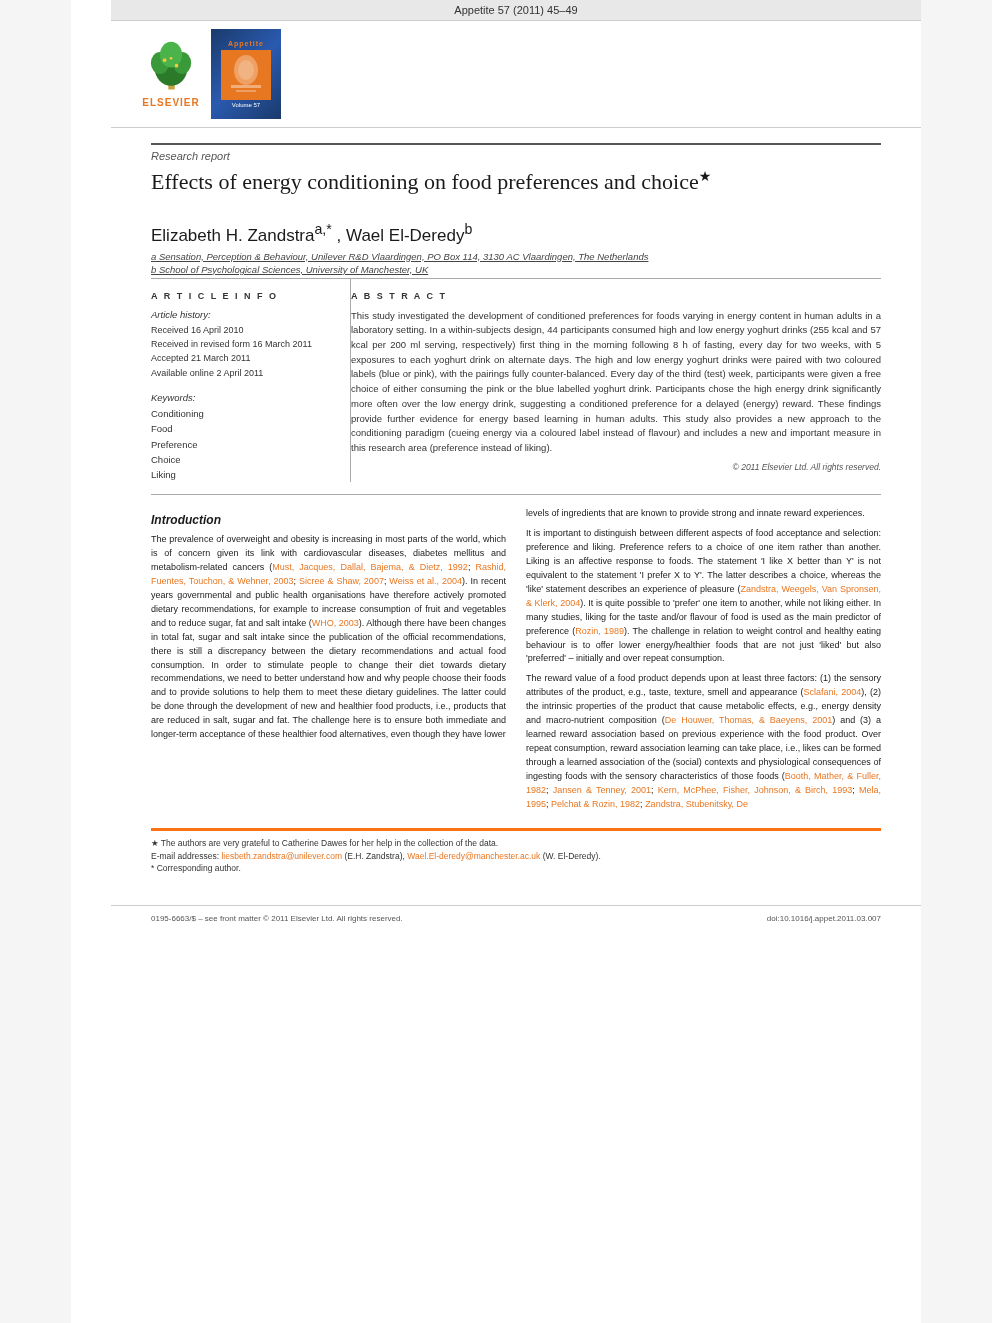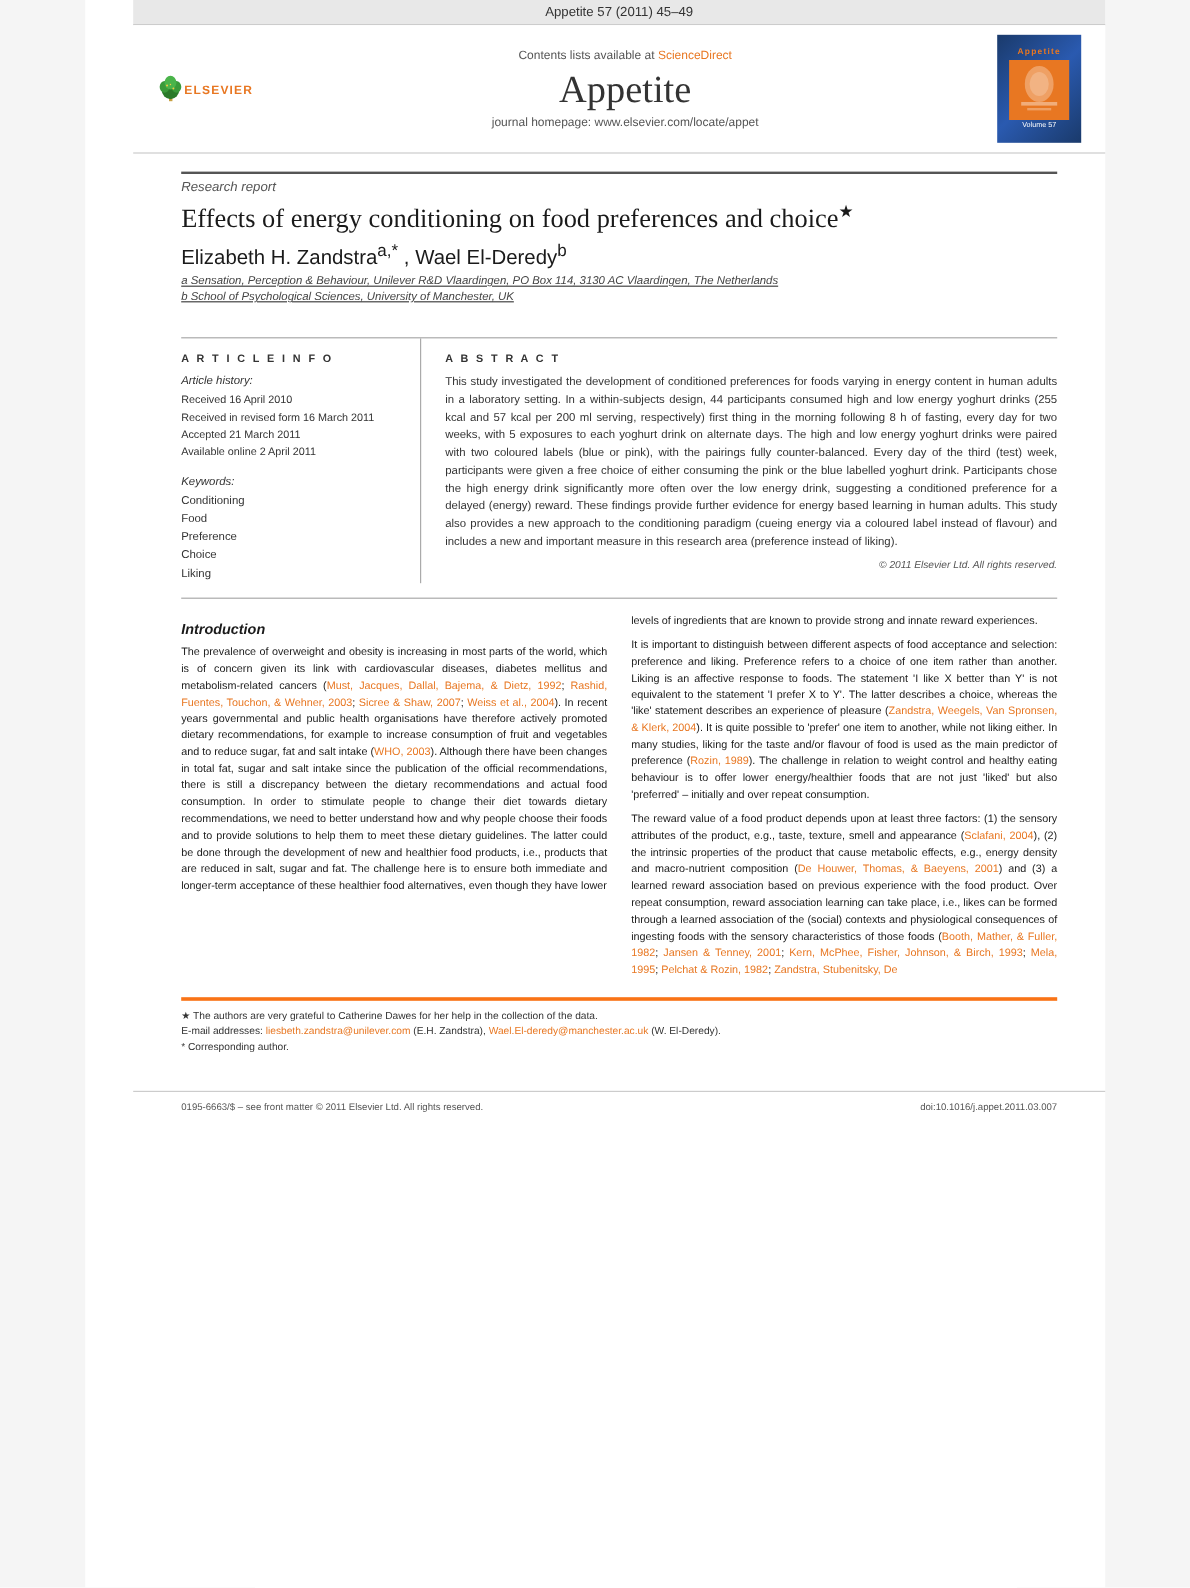--- a/index.html
+++ b/index.html
@@ -32,21 +32,21 @@
       padding: 8px 20px;
       border-bottom: 1px solid #ccc;
       background: white;
     }
     .elsevier-logo {
       width: 80px;
       flex-shrink: 0;
     }
     .elsevier-logo-inner {
       display: flex;
-      flex-direction: row;
+      flex-direction: column;
       align-items: center;
     }
     .elsevier-tree {
       width: 55px;
       height: 55px;
     }
     .elsevier-text {
       font-size: 10px;
       color: #e87722;
       font-weight: bold;
@@ -95,21 +95,21 @@
       color: #555;
       font-style: italic;
       margin-bottom: 6px;
       border-top: 2px solid #555;
       padding-top: 5px;
     }
     .article-title {
       font-size: 22px;
       color: #1a1a1a;
       font-family: Georgia, serif;
-      margin-bottom: 4px;
+      margin-bottom: 24px;
       line-height: 1.3;
     }
     .star {
       font-size: 14px;
       vertical-align: super;
     }
     .authors {
       font-size: 17px;
       color: #1a1a1a;
       margin-bottom: 5px;
@@ -117,22 +117,21 @@
     .affiliation {
       font-size: 9.5px;
       color: #444;
       margin-bottom: 2px;
       font-style: italic;
       text-decoration: underline;
     }
     
     .two-col {
       display: flex;
-      gap: 20px;
-      margin-top: 28px;
+      margin-top: 3px;
       border-top: 1px solid #aaa;
     }
     .left-col {
       width: 200px;
       flex-shrink: 0;
       padding-top: 12px;
       border-right: 1px solid #aaa;
       padding-right: 15px;
     }
     .right-col {
@@ -261,28 +260,20 @@
           <ellipse cx="27" cy="16" rx="12" ry="14" fill="#4ab44a"></ellipse>
 
           <circle cx="20" cy="22" r="2" fill="#f5c842"></circle>
           <circle cx="33" cy="28" r="2" fill="#f5c842"></circle>
           <circle cx="27" cy="20" r="1.5" fill="#f5c842"></circle>
         </svg>
         <div class="elsevier-text">ELSEVIER</div>
       </div>
     </div>
 
-    <div class="journal-center">
-      <div class="contents-line">
-        <span>Contents lists available at</span>
-        <span class="sciencedirect-link">ScienceDirect</span>
-      </div>
-      <div class="journal-title-big">Appetite</div>
-      <div class="journal-homepage">journal homepage: www.elsevier.com/locate/appet</div>
-    </div>
 
     <div class="appetite-cover">
       <div style="text-align:center; padding: 5px;">
         <div style="color:#e87722; font-size:7px; font-weight:bold; letter-spacing:1px; margin-bottom:3px;">Appetite</div>
         <div style="background:#e87722; width:50px; height:50px; display:flex; align-items:center; justify-content:center; overflow:hidden;">
           <svg width="50" height="50" viewBox="0 0 50 50">
             <rect width="50" height="50" fill="#e87722"></rect>
             <ellipse cx="25" cy="20" rx="12" ry="15" fill="white" opacity="0.3"></ellipse>
             <ellipse cx="25" cy="20" rx="8" ry="10" fill="white" opacity="0.2"></ellipse>
             <rect x="10" y="35" width="30" height="3" fill="white" opacity="0.4"></rect>

